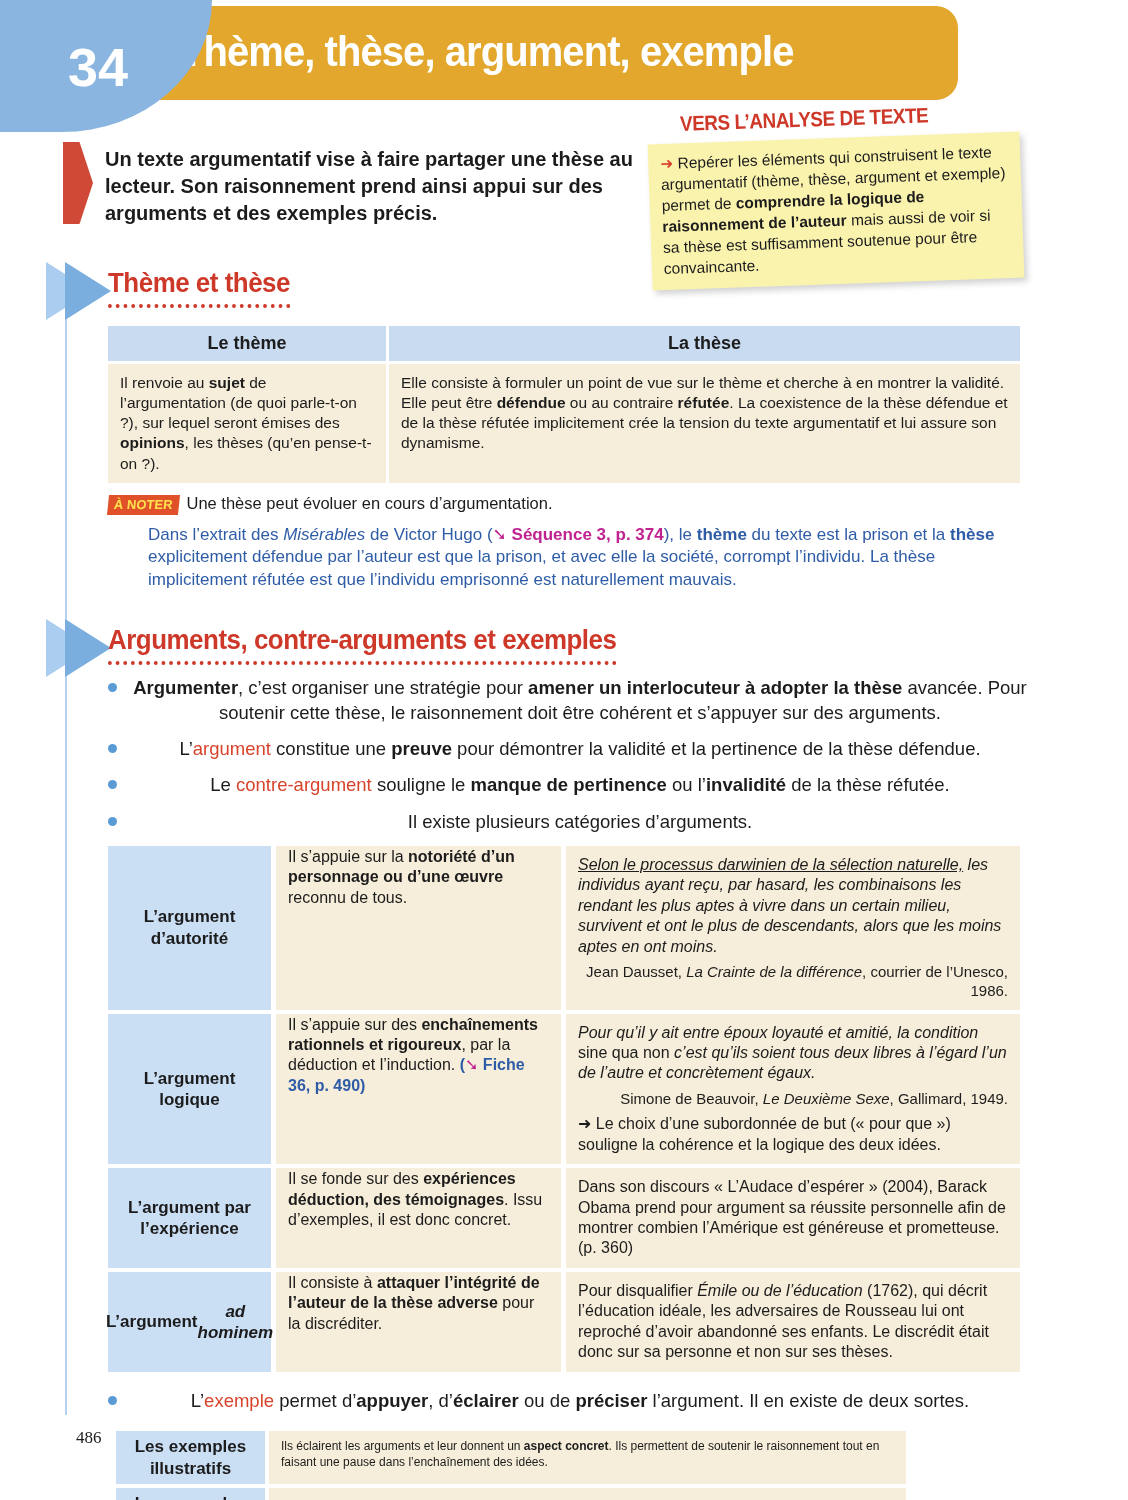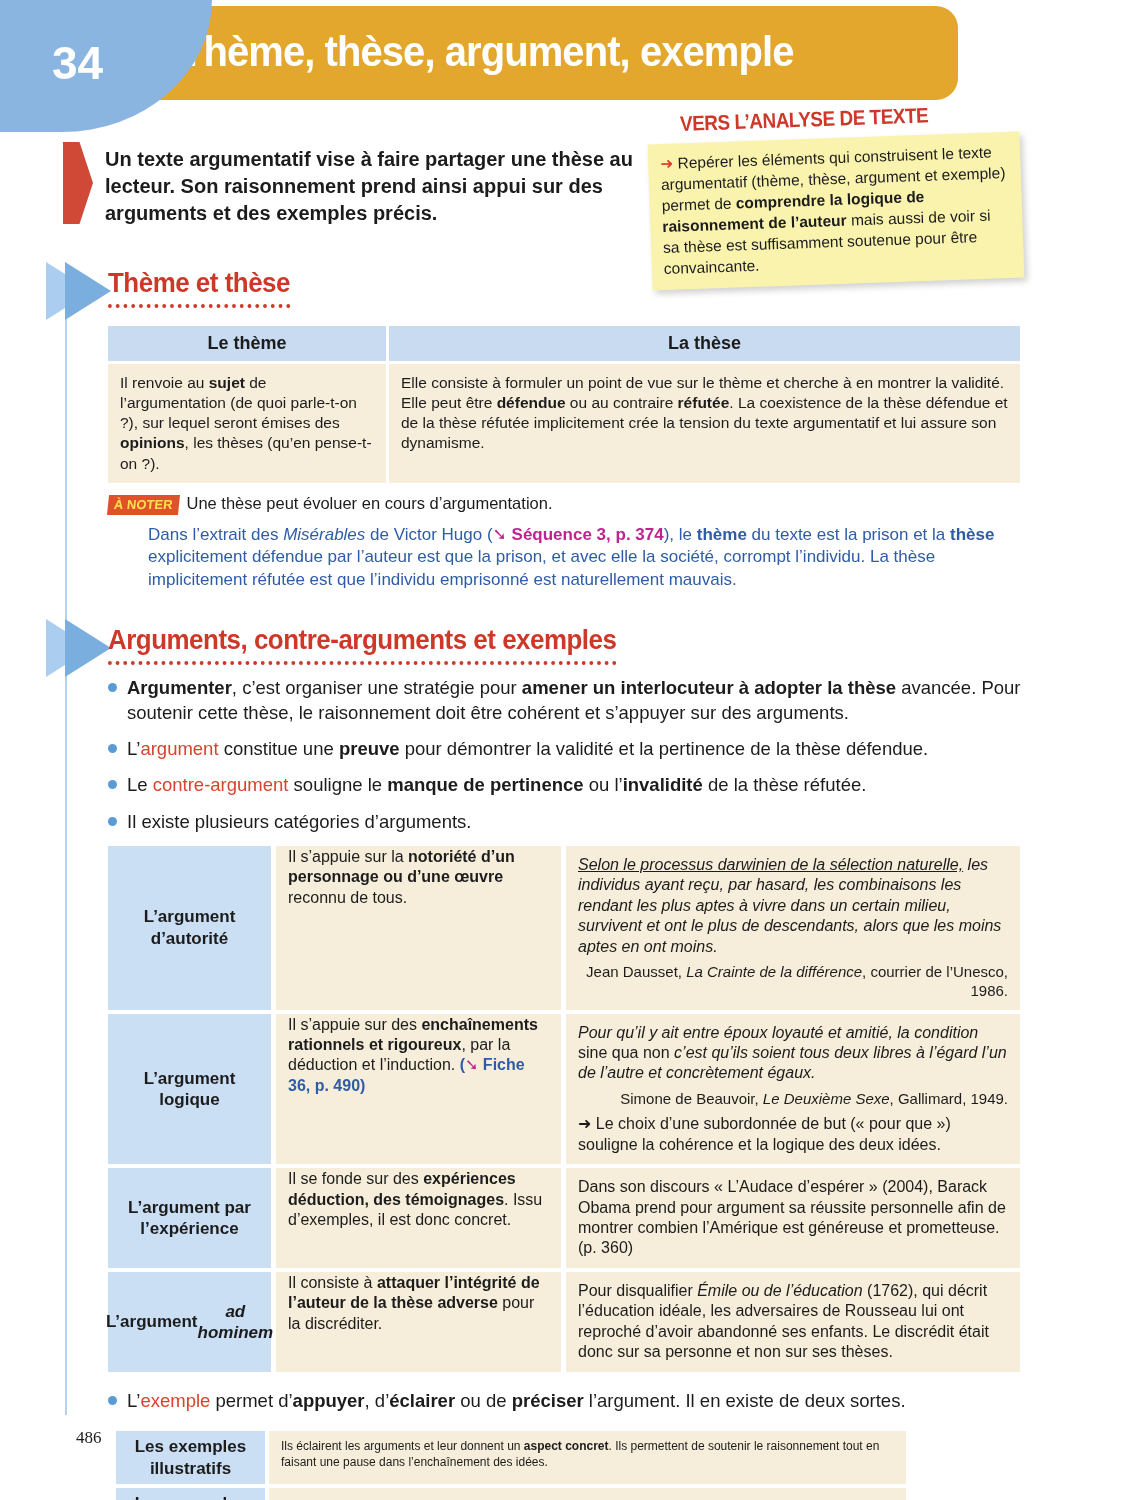--- a/index.html
+++ b/index.html
@@ -12,21 +12,21 @@
   body{background:#fff;font-family:"Liberation Sans","DejaVu Sans",sans-serif;color:var(--ink);}
   .page{position:relative;width:1128px;height:1500px;background:#fff;overflow:hidden;}
 
   
   .banner{position:absolute;left:118px;top:6px;width:840px;height:94px;background:var(--banner-yellow);
           border-radius:4px 22px 22px 22px;z-index:1;}
   .banner-title{position:absolute;left:62px;top:21px;color:#fff;font-weight:700;font-size:43px;
           letter-spacing:-1px;transform:scaleX(.93);transform-origin:left center;white-space:nowrap;}
   .blob{position:absolute;left:0;top:0;width:212px;height:132px;background:var(--blob-blue);
           border-bottom-right-radius:150px 132px;z-index:2;}
-  .lesson-num{position:absolute;left:52px;top:36px;color:#fff;font-weight:700;font-size:46px;}
+  .lesson-num{position:absolute;left:68px;top:36px;color:#fff;font-weight:700;font-size:54px;}
 
   .red-marker{position:absolute;left:63px;top:142px;width:30px;height:82px;background:#cf4936;
           clip-path:polygon(0 0,55% 0,100% 50%,55% 100%,0 100%);z-index:1;}
   .intro{position:absolute;left:105px;top:146px;width:548px;font-size:20px;font-weight:700;line-height:1.34;z-index:1;}
 
   .analysis-title{position:absolute;left:680px;top:112px;color:var(--red-head);font-weight:700;font-size:21px;
           letter-spacing:-.5px;transform:rotate(-2deg) scaleX(.9);transform-origin:left center;white-space:nowrap;z-index:3;}
   .analysis-note{position:absolute;left:650px;top:138px;width:372px;background:var(--note-bg);
           padding:9px 12px 11px 12px;transform:rotate(-2deg);box-shadow:3px 4px 6px rgba(0,0,0,.18);z-index:2;
           font-size:15.5px;line-height:1.36;}
@@ -52,21 +52,21 @@
   .c2{flex:1;}
   .bcell{background:var(--cream);padding:9px 12px;font-size:15.5px;line-height:1.3;}
 
   .noter-line{margin-top:11px;font-size:16.5px;display:flex;align-items:flex-start;gap:8px;}
   .noter-badge{background:var(--noter-bg);color:var(--noter-text);font-weight:700;font-size:13px;
           padding:2px 6px 3px;flex:none;margin-top:1px;transform:skewX(-6deg);}
   .blue-par{margin:9px 0 0 40px;width:872px;color:var(--blue-text);font-size:17px;line-height:1.32;}
 
   .sec2{margin-top:34px;}
   .bullets{margin-top:10px;}
-  .bullet{position:relative;padding-left:19px;font-size:18.5px;line-height:1.36;margin-bottom:11px;width:925px;}
+  .bullet{position:relative;padding-left:19px;font-size:18.5px;line-height:1.36;margin-bottom:11px;width:925px;text-align:center;}
   .dot{position:absolute;left:0;top:8px;width:9px;height:9px;border-radius:50%;background:#5b9bd5;}
 
   
   .tbl2{margin-top:12px;display:flex;flex-direction:column;gap:4px;}
   .tbl2 .row{display:flex;gap:5px;}
   .lab{width:163px;flex:none;background:var(--cell-blue);display:flex;align-items:center;justify-content:center;
        text-align:center;font-weight:700;font-size:17px;line-height:1.25;padding:6px;}
   .def{width:285px;flex:none;background:var(--cream);padding:1px 12px;font-size:16px;line-height:1.28;}
   .exm{flex:1;background:var(--cream);padding:9px 12px;font-size:16px;line-height:1.28;}
   .attrib{text-align:right;font-size:15px;margin-top:5px;}

